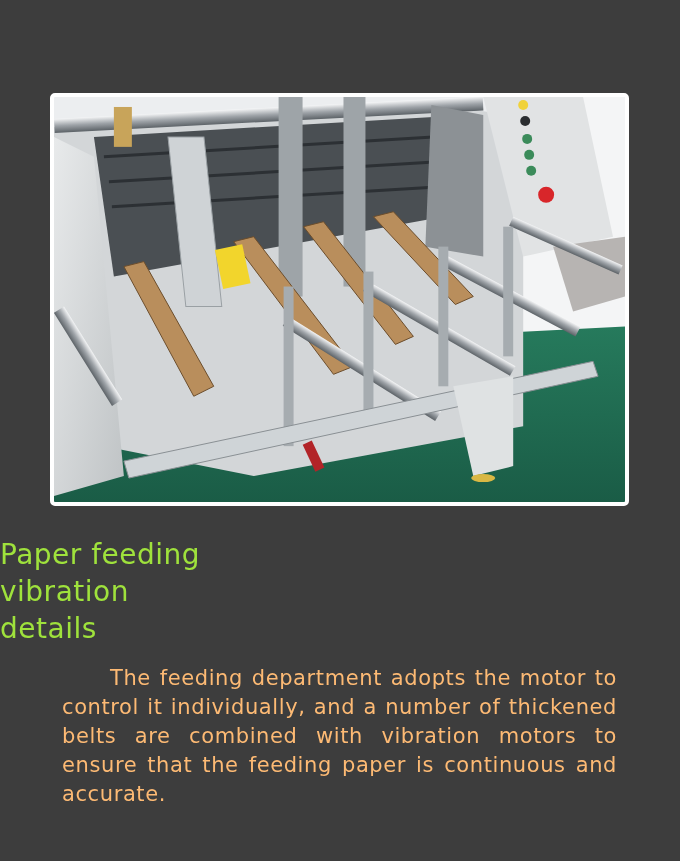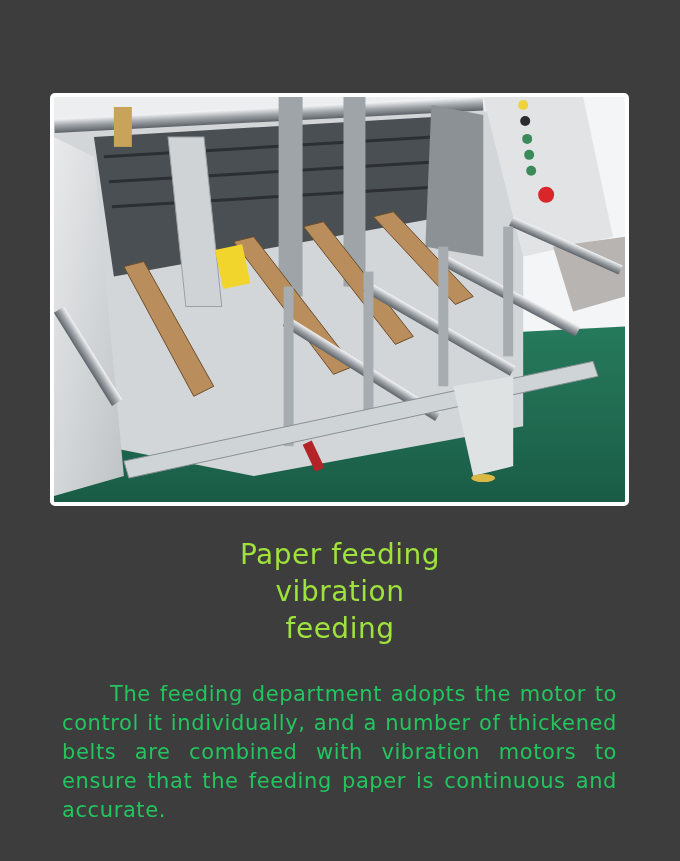--- a/index.html
+++ b/index.html
@@ -6,27 +6,27 @@
   body {
     width: 680px; height: 861px; background: #3d3d3d; position: relative; overflow: hidden;
     font-family: "DejaVu Sans", "Liberation Sans", sans-serif;
   }
   .photo-frame {
     position: absolute; left: 50px; top: 93px; width: 571px; height: 405px;
     border: 4px solid #ffffff; border-radius: 5px; background: #ffffff; overflow: hidden;
   }
   .photo-frame svg { display: block; width: 100%; height: 100%; }
   .title {
-    position: absolute; left: 0; top: 536px; width: 680px; text-align: center;
+    position: absolute; left: 0; top: 536px; width: 680px; text-align: left;
     color: #9fe23c; font-size: 28px; line-height: 37px; letter-spacing: 0.5px;
   }
   .title span { display: block; }
   .body-text {
-    position: absolute; left: 62px; top: 659px; width: 555px;
-    color: #22c55e; font-size: 21px; line-height: 29px; text-align: justify;
+    position: absolute; left: 62px; top: 643px; width: 555px;
+    color: #fdba74; font-size: 21px; line-height: 29px; text-align: justify;
     text-indent: 48px; letter-spacing: 0.6px;
   }
 </style>
 </head>
 <body>
 
 <div class="photo-frame">
   <svg viewBox="0 0 572 406" preserveAspectRatio="none">
     <defs>
       <linearGradient id="rodg" x1="0" y1="0" x2="0" y2="1">
@@ -109,16 +109,16 @@
     <polygon points="400,290 460,280 460,370 420,380" fill="#dfe2e3"></polygon>
     <ellipse cx="430" cy="382" rx="12" ry="4" fill="#d9b844"></ellipse>
 
     <rect x="255" y="345" width="10" height="30" fill="#b22428" transform="rotate(-25 260 360)"></rect>
   </svg>
 </div>
 
 <div class="title">
   <span>Paper feeding</span>
   <span>vibration</span>
-  <span>feeding</span>
+  <span>details</span>
 </div>
 
 <p class="body-text">The feeding department adopts the motor to control it individually, and a number of thickened belts are combined with vibration motors to ensure that the feeding paper is continuous and accurate.</p>
 
 </body></html>

